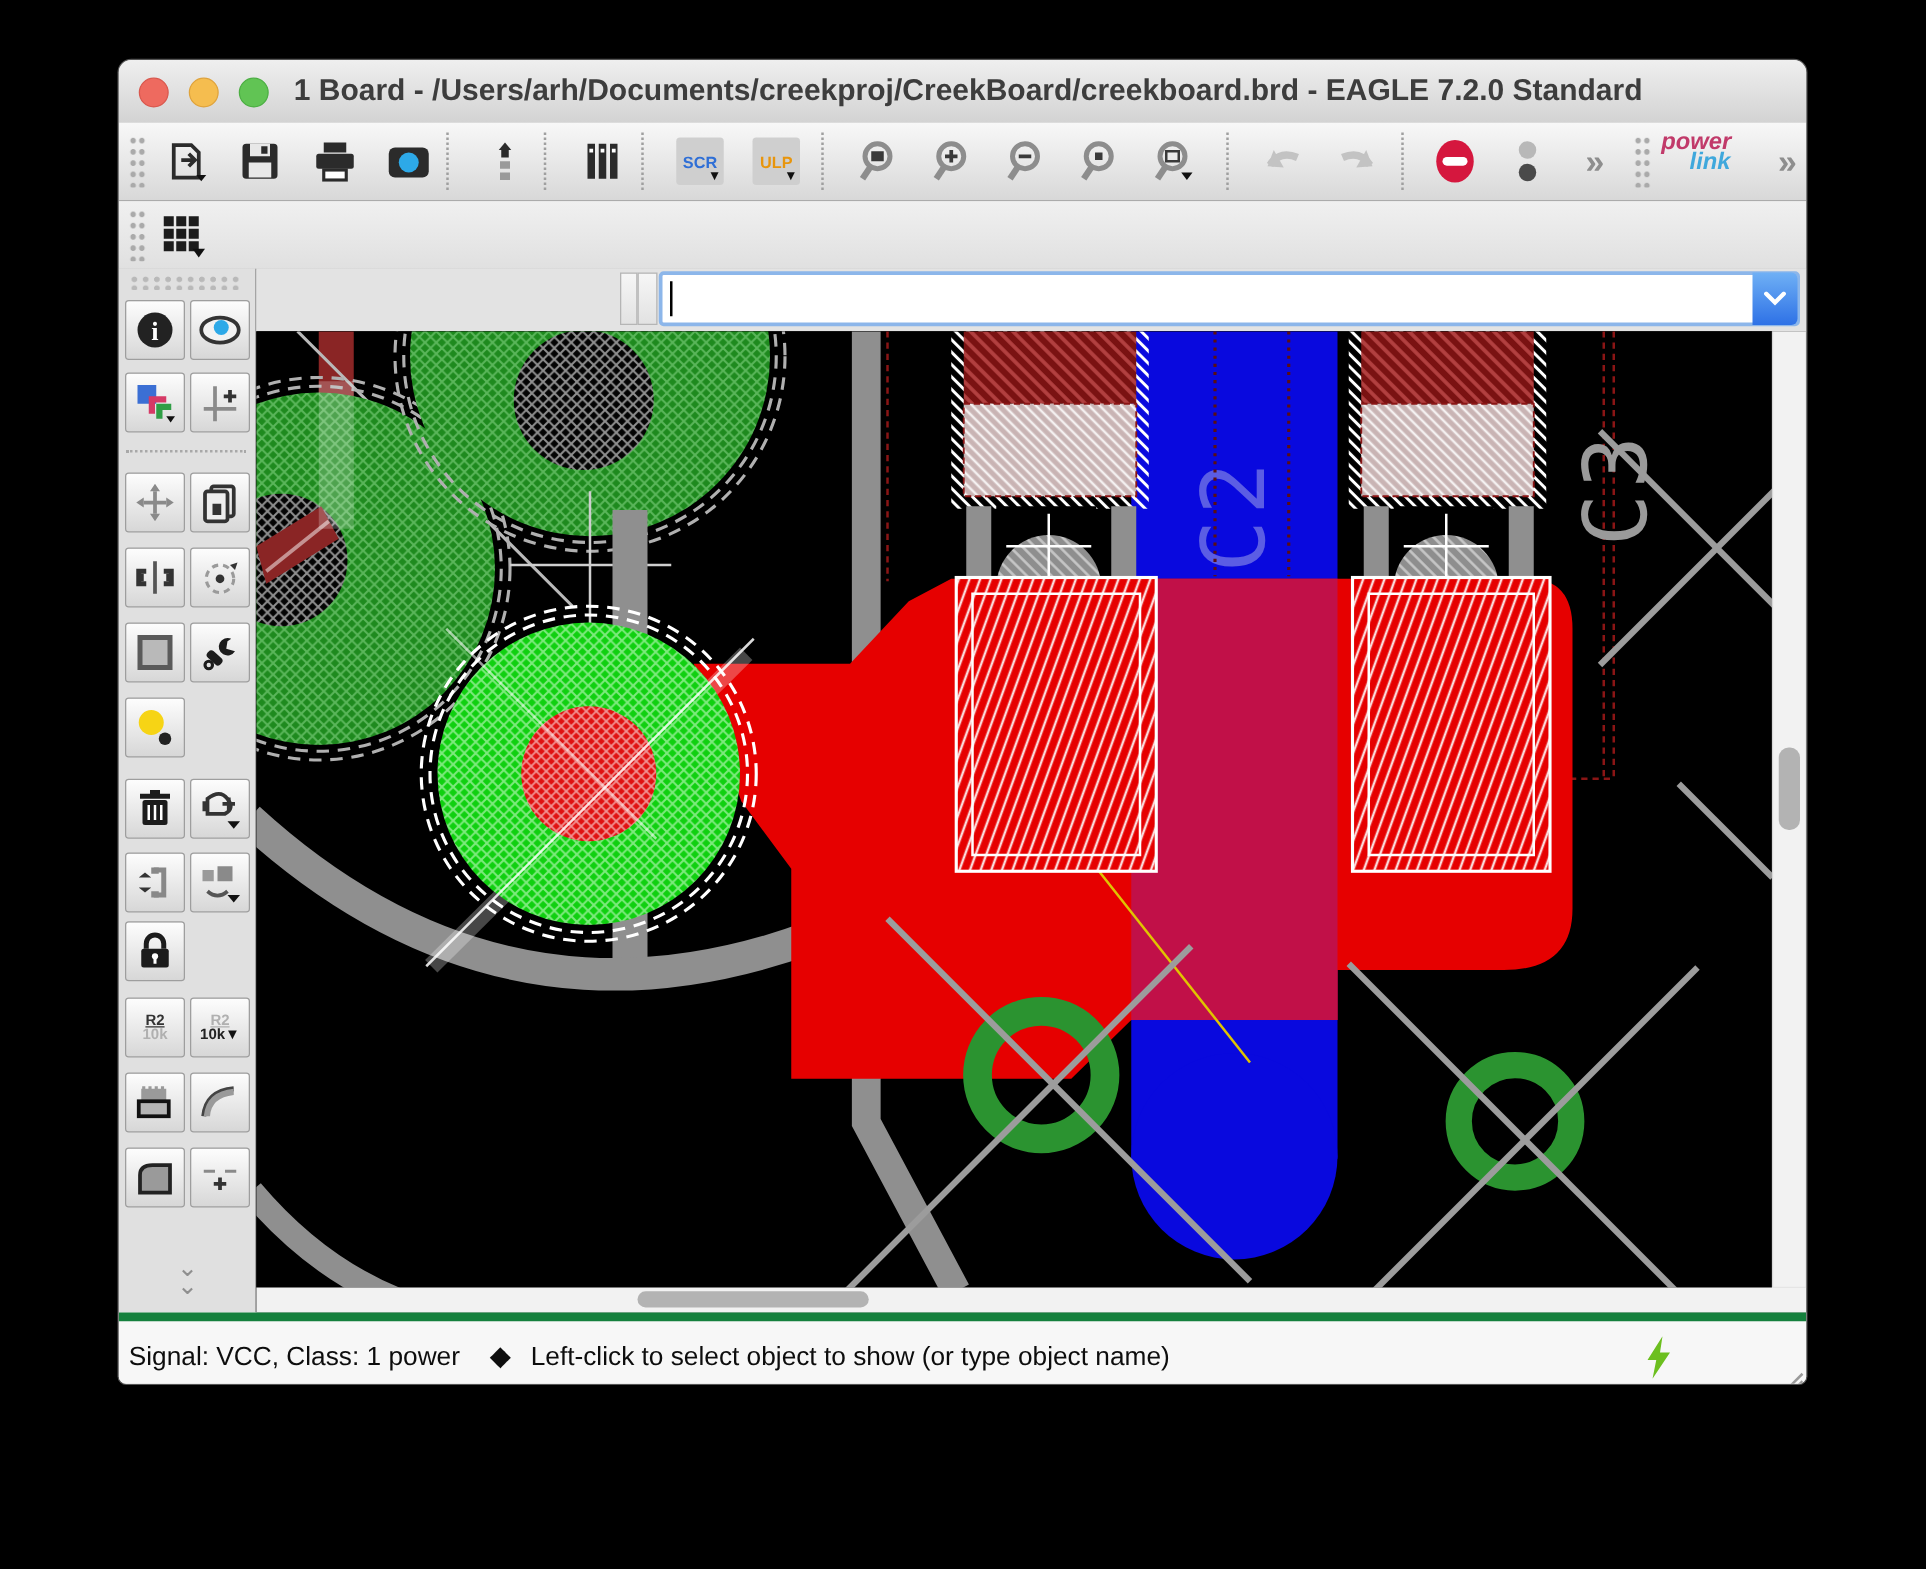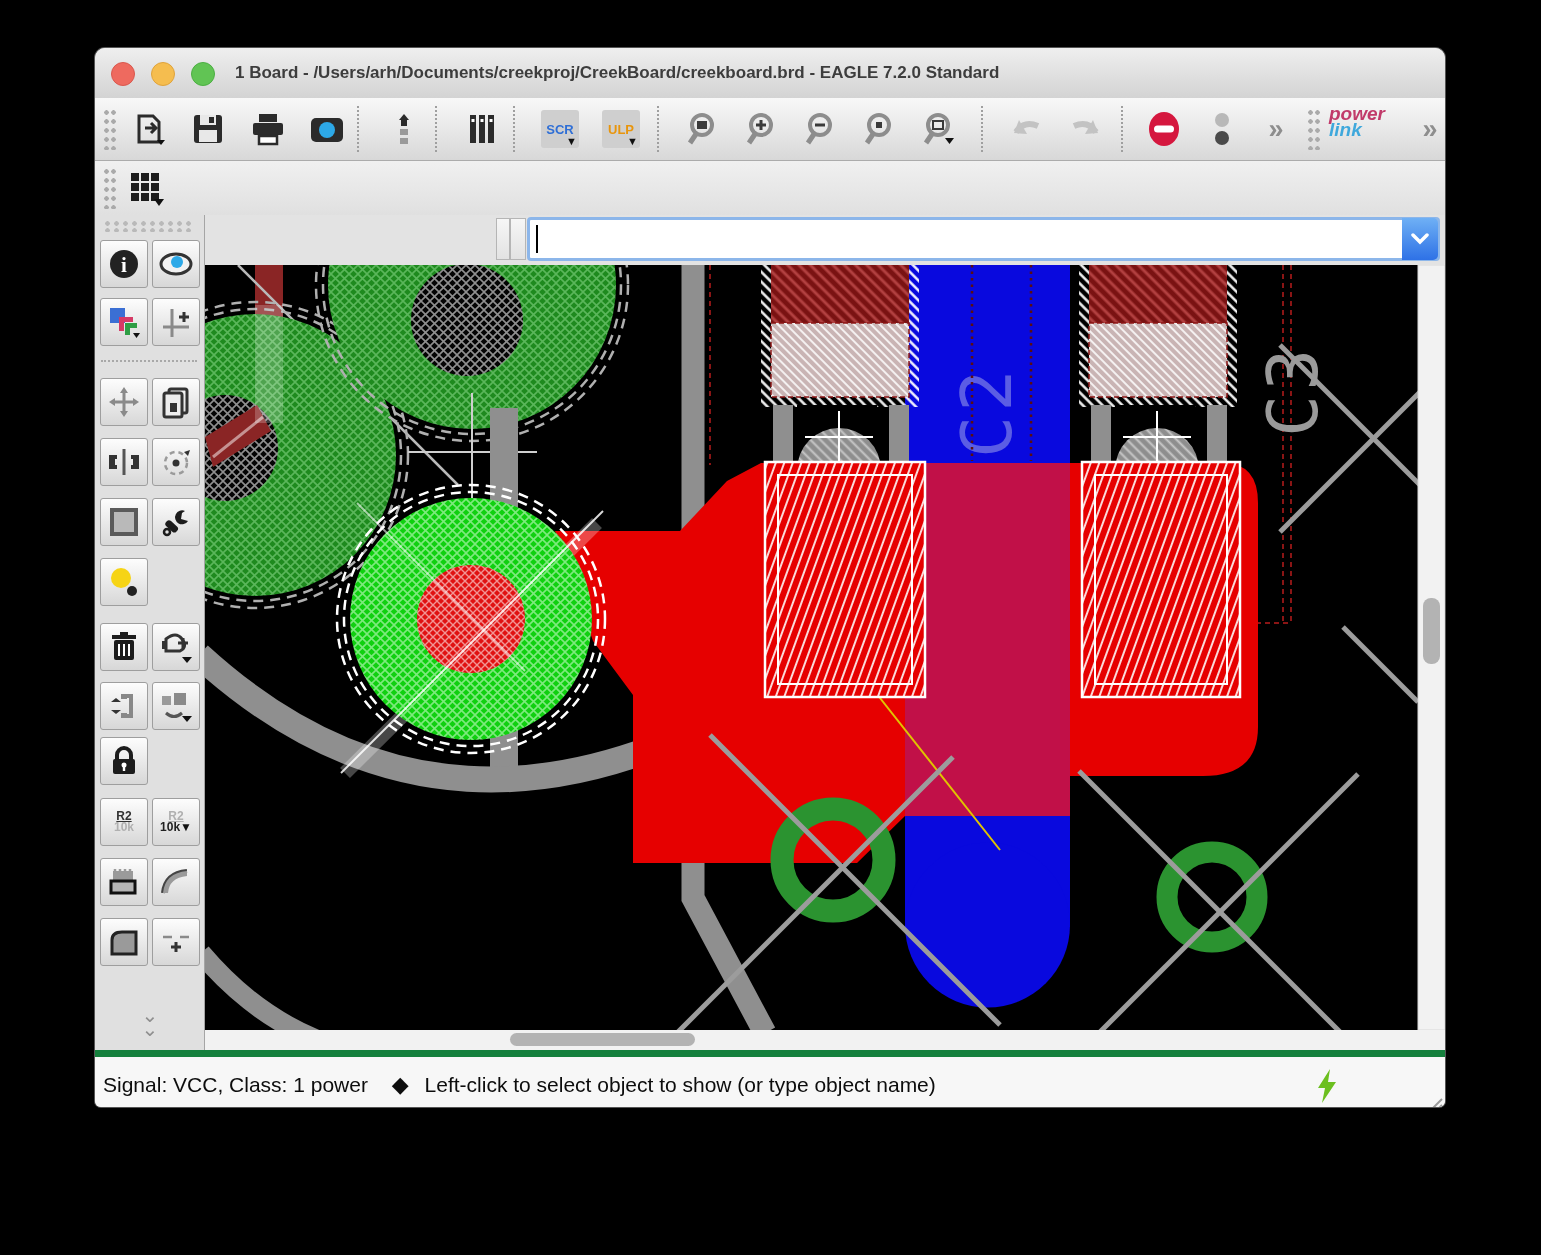--- a/index.html
+++ b/index.html
@@ -8,34 +8,34 @@
     background:#e6e6e6;border-radius:10px 10px 6px 6px;overflow:hidden;
     box-shadow:0 0 0 1px #555;}
   
   .titlebar{position:absolute;left:0;top:0;width:100%;height:50px;
     background:linear-gradient(#efefef,#d3d3d3);border-bottom:1px solid #a6a6a6;}
   .tl{position:absolute;top:14px;width:22px;height:22px;border-radius:50%;}
   .tl.red{left:16px;background:#ee6a5f;border:1px solid #d9584e;}
   .tl.yellow{left:56px;background:#f5bd4f;border:1px solid #dfa33c;}
   .tl.green{left:96px;background:#61c454;border:1px solid #4caf43;}
   .title-text{position:absolute;left:140px;right:20px;top:0;height:50px;line-height:50px;
-    font-size:17px;font-weight:bold;color:#3d3d3d;white-space:nowrap;overflow:hidden;}
+    font-size:24px;font-weight:bold;color:#3d3d3d;white-space:nowrap;overflow:hidden;}
   
   .toolbar1{position:absolute;left:0;top:50px;width:100%;height:62px;
     background:linear-gradient(#f8f8f8,#d8d8d8);border-bottom:1px solid #ababab;}
   .toolbar2{position:absolute;left:0;top:113px;width:100%;height:54px;
     background:linear-gradient(#f0f0f0,#e0e0e0);border-bottom:1px solid #bdbdbd;}
   .tb{position:absolute;top:8px;width:46px;height:46px;display:flex;align-items:center;justify-content:center;}
   .sep{position:absolute;top:8px;width:0;height:46px;border-left:2px dotted #9f9f9f;}
   .hdl{position:absolute;top:10px;width:14px;height:42px;
     background:radial-gradient(circle 2px,#aaa 2px,transparent 2.5px) 0 0/7px 9px repeat;}
   .chev{font-size:27px;color:#8e8e8e;font-weight:bold;line-height:46px;}
   .brand{position:absolute;top:6px;width:78px;height:50px;line-height:1;}
   .brand .d{color:#c13a6a;font-weight:bold;font-size:19px;font-style:italic;display:block;}
-  .brand .l{color:#3fa8dc;font-weight:bold;font-size:19px;font-style:italic;display:block;text-align:left;margin-top:-3px;}
+  .brand .l{color:#3fa8dc;font-weight:bold;font-size:19px;font-style:italic;display:block;text-align:center;margin-top:-3px;}
   .tile{width:38px;height:38px;background:#cfcfcf;border-radius:3px;display:flex;align-items:center;justify-content:center;position:relative;}
   .tile b{font-size:13px;letter-spacing:0;}
   .tile .car{position:absolute;right:2px;bottom:1px;font-size:11px;color:#111;}
   
   .cmdrow{position:absolute;left:110px;top:167px;width:1240px;height:50px;background:#e3e3e3;border-bottom:1px solid #9a9a9a;}
   .coords{position:absolute;left:2px;top:3px;width:285px;height:42px;background:#ececec;
     border:1px solid #b5b5b5;border-top-color:#9a9a9a;line-height:42px;font-size:20px;color:#1a1a1a;padding-left:10px;box-sizing:border-box;}
   .cell{position:absolute;top:3px;height:42px;background:linear-gradient(#f6f6f6,#e2e2e2);border:1px solid #b5b5b5;box-sizing:border-box;}
   .cmdinput{position:absolute;left:322px;top:2px;width:913px;height:44px;background:#fff;
     border:3px solid #8cb6ea;border-radius:4px;box-sizing:border-box;}

